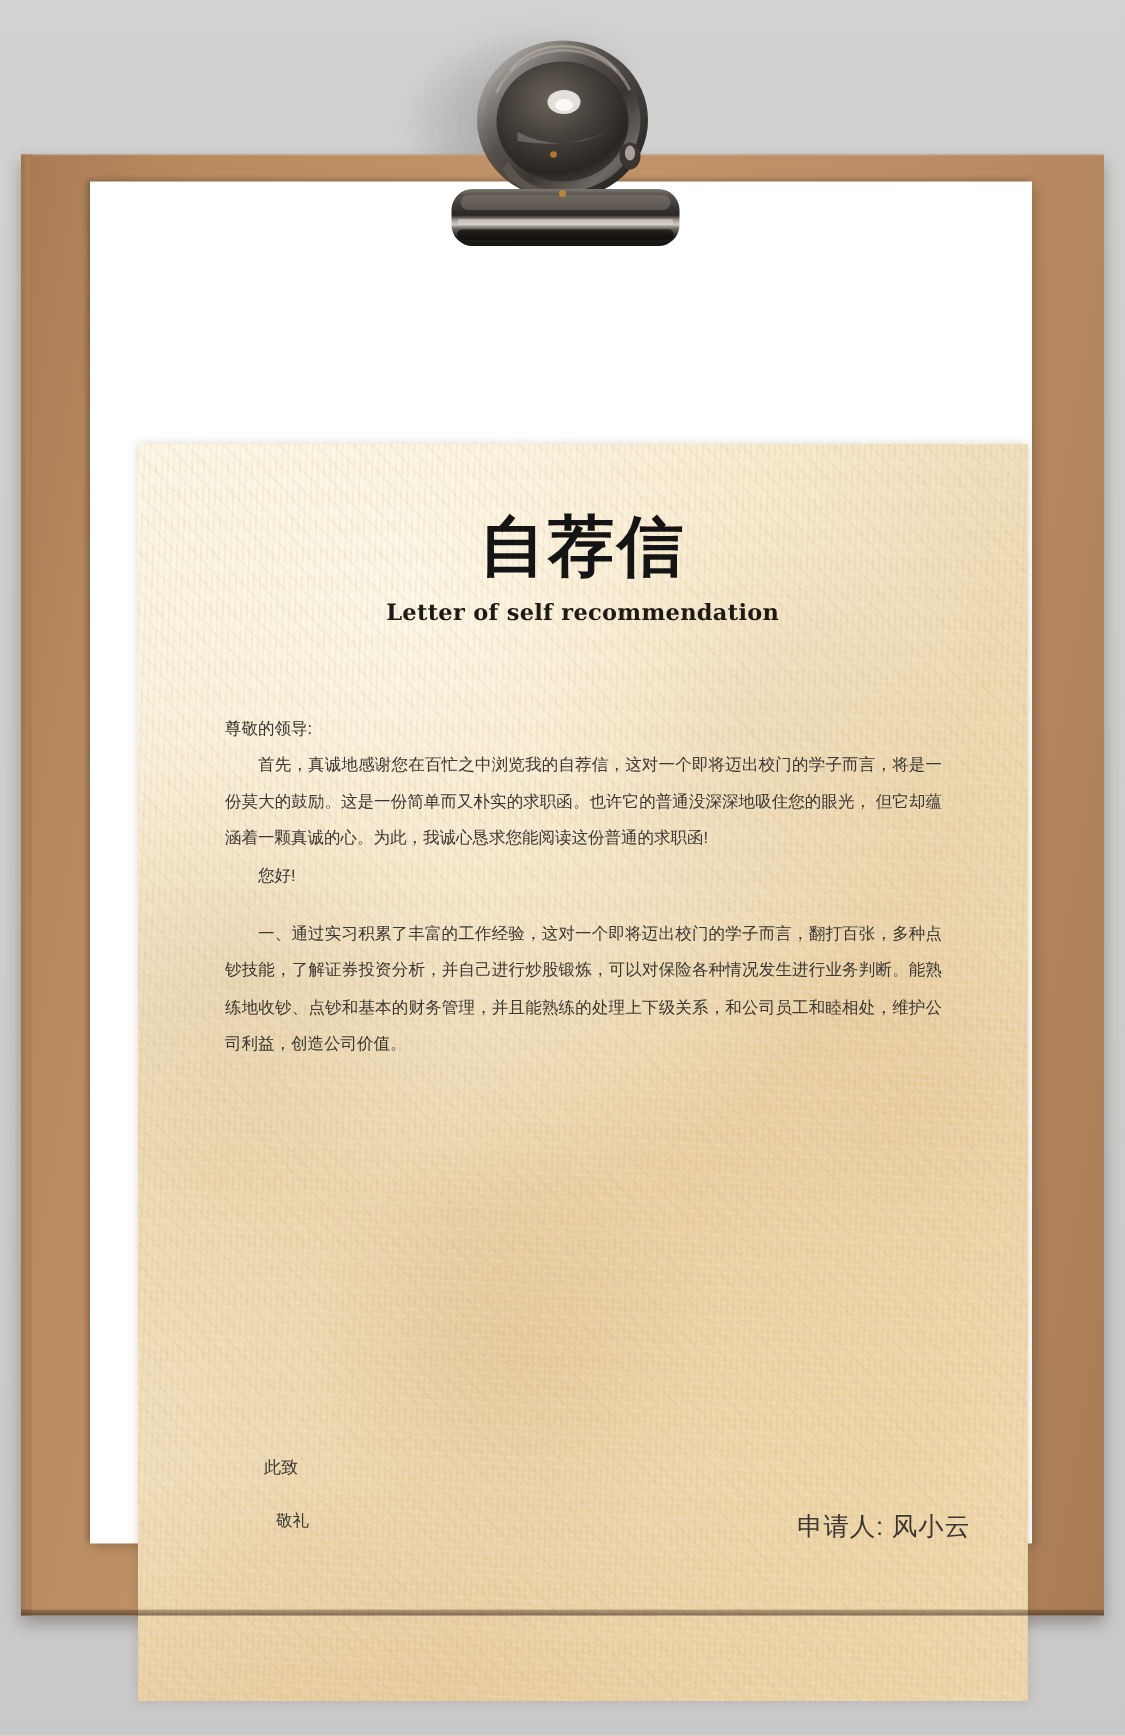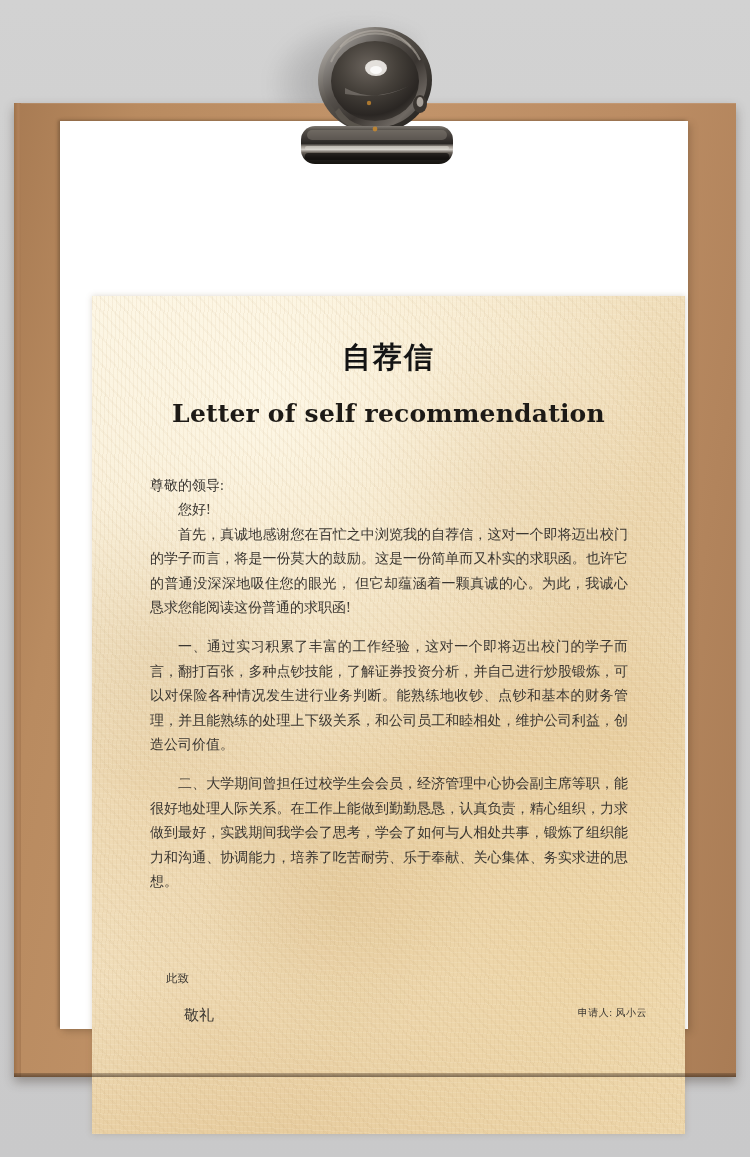--- a/index.html
+++ b/index.html
@@ -113,82 +113,82 @@
     height: 100%;
   }
 
   
   .title-zh {
     position: absolute;
     left: 0; right: 0;
     top: 47px;
     text-align: center;
     font-family: "DejaVu Sans", "Liberation Sans", sans-serif;
-    font-size: 29px;
+    font-size: 44px;
     font-weight: 900;
     letter-spacing: 2px;
     color: #141414;
     line-height: 1;
   }
   .title-en {
     position: absolute;
     left: 0; right: 0;
     top: 105px;
     text-align: center;
     font-family: "DejaVu Serif", "Liberation Serif", serif;
-    font-size: 25px;
+    font-size: 15px;
     font-weight: 700;
     letter-spacing: 0.2px;
     color: #1d1a16;
     line-height: 1;
   }
 
   
   .body-area {
     position: absolute;
     left: 58px;
     top: 178px;
     width: 478px;
   }
   .para {
-    font-family: Liberation Serif, serif;
-    font-size: 14px;
+    font-family: Liberation Sans, sans-serif;
+    font-size: 11px;
     line-height: 24.4px;
     color: #3a3631;
     text-align: justify;
     text-justify: inter-character;
     margin: 0;
   }
   .p-salutation { margin-bottom: 0; }
   .p-indent1 { text-indent: 2em; }
   .p-gap-lg { margin-top: 15px; }
 
   .closing-1 {
     position: absolute;
-    left: 74px;
+    left: 84px;
     top: 675px;
     font-size: 11.4px;
     color: #3a3631;
     font-family: "DejaVu Sans", "Liberation Sans", sans-serif;
   }
   .closing-2 {
     position: absolute;
     left: 92px;
     top: 710px;
-    font-size: 15px;
+    font-size: 11px;
     color: #3a3631;
     font-family: Liberation Sans, sans-serif;
   }
   .signature {
     position: absolute;
     right: 38px;
     top: 710px;
-    font-size: 10px;
+    font-size: 17px;
     color: #3a3631;
-    font-family: Liberation Serif, serif;
+    font-family: Liberation Sans, sans-serif;
     letter-spacing: 0.5px;
   }
 
   
   .clip {
     position: absolute;
     left: 283px;
     top: 22px;
     width: 185px;
     height: 148px;
@@ -209,24 +209,23 @@
     <div class="paper-white">
 
       <div class="parchment" style="left:32px; top:175px; width:593px; height:838px;">
         <div class="parchment-inner">
 
           <div class="title-zh">自荐信</div>
           <div class="title-en">Letter of self recommendation</div>
 
           <div class="body-area">
             <p class="para p-salutation">尊敬的领导:</p>
+            <p class="para p-indent1">首先，真诚地感谢您在百忙之中浏览我的自荐信，这对一个即将迈出校门的学子而言，将是一份莫大的鼓励。这是一份简单而又朴实的求职函。也许它的普通没深深地吸住您的眼光， 但它却蕴涵着一颗真诚的心。为此，我诚心恳求您能阅读这份普通的求职函!</p>
             <p class="para p-indent1">您好!</p>
-            <p class="para p-indent1">首先，真诚地感谢您在百忙之中浏览我的自荐信，这对一个即将迈出校门的学子而言，将是一份莫大的鼓励。这是一份简单而又朴实的求职函。也许它的普通没深深地吸住您的眼光， 但它却蕴涵着一颗真诚的心。为此，我诚心恳求您能阅读这份普通的求职函!</p>
             <p class="para p-indent1 p-gap-lg">一、通过实习积累了丰富的工作经验，这对一个即将迈出校门的学子而言，翻打百张，多种点钞技能，了解证券投资分析，并自己进行炒股锻炼，可以对保险各种情况发生进行业务判断。能熟练地收钞、点钞和基本的财务管理，并且能熟练的处理上下级关系，和公司员工和睦相处，维护公司利益，创造公司价值。</p>
-            <p class="para p-indent1 p-gap-lg">二、大学期间曾担任过校学生会会员，经济管理中心协会副主席等职，能很好地处理人际关系。在工作上能做到勤勤恳恳，认真负责，精心组织，力求做到最好，实践期间我学会了思考，学会了如何与人相处共事，锻炼了组织能力和沟通、协调能力，培养了吃苦耐劳、乐于奉献、关心集体、务实求进的思想。</p>
           </div>
 
           <div class="closing-1">此致</div>
           <div class="closing-2">敬礼</div>
           <div class="signature">申请人: 风小云</div>
 
         </div>
       </div>
     </div>
   </div>

